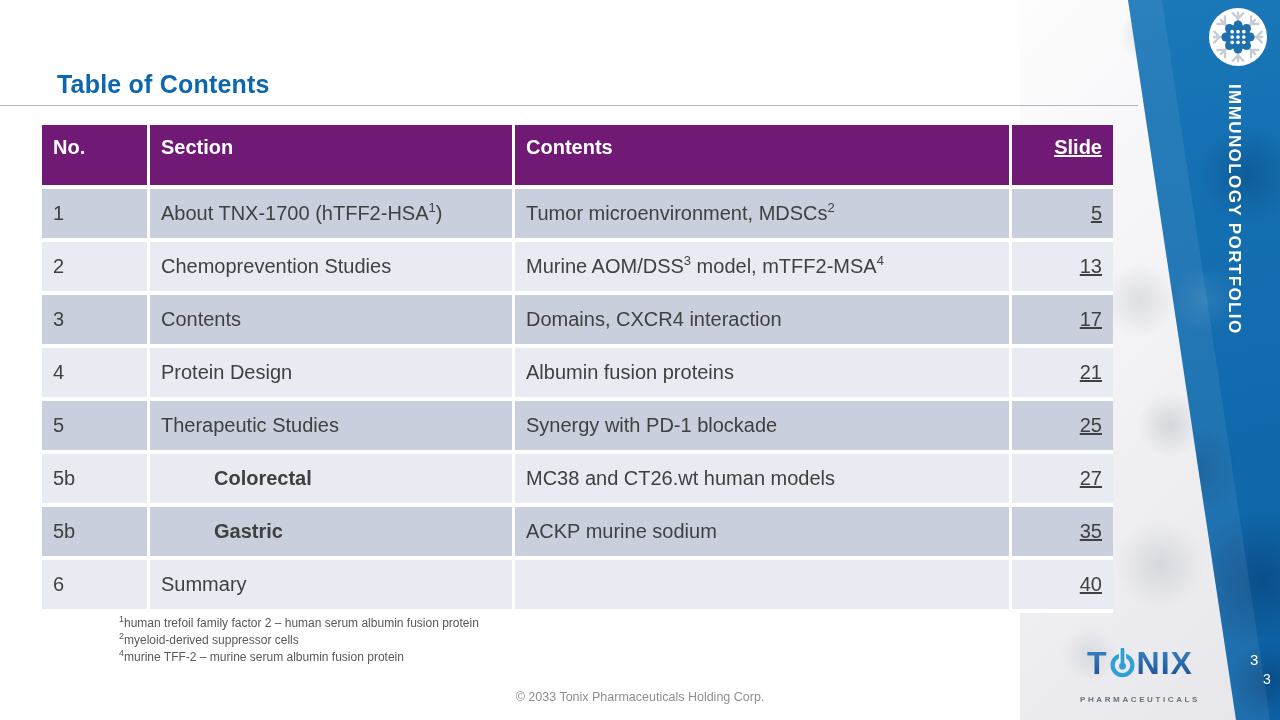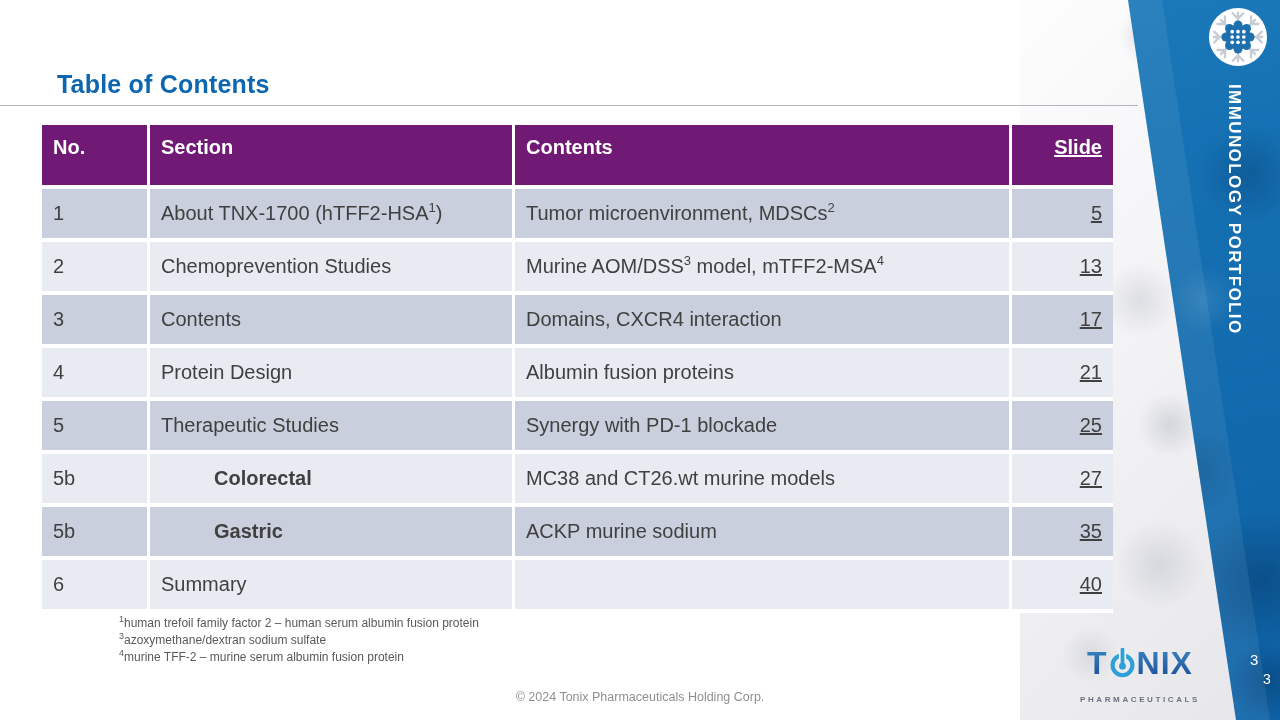--- a/index.html
+++ b/index.html
@@ -218,46 +218,46 @@
           </tr>
           <tr class="row-dark">
             <td class="col-no">5</td>
             <td class="col-section">Therapeutic Studies</td>
             <td class="col-contents">Synergy with PD-1 blockade</td>
             <td class="col-slide">25</td>
           </tr>
           <tr class="row-light row-indent">
             <td class="col-no">5b</td>
             <td class="col-section">Colorectal</td>
-            <td class="col-contents">MC38 and CT26.wt murine models</td>
+            <td class="col-contents">MC38 and CT26.wt human models</td>
             <td class="col-slide">27</td>
           </tr>
           <tr class="row-dark row-indent">
             <td class="col-no">5b</td>
             <td class="col-section">Gastric</td>
             <td class="col-contents">ACKP murine sodium</td>
             <td class="col-slide">35</td>
           </tr>
           <tr class="row-light">
             <td class="col-no">6</td>
             <td class="col-section">Summary</td>
             <td class="col-contents"></td>
             <td class="col-slide">40</td>
           </tr>
         </tbody>
     </table>
   </div>
 
   <div class="footnotes">
       <div><sup>1</sup>human trefoil family factor 2 – human serum albumin fusion protein</div>
-      <div><sup>3</sup>azoxymethane/dextran sodium sulfate</div>
+      <div><sup>2</sup>myeloid-derived suppressor cells</div>
       <div><sup>4</sup>murine TFF-2 – murine serum albumin fusion protein</div>
     </div>
 
-  <div class="copyright">© 2024 Tonix Pharmaceuticals Holding Corp.</div>
+  <div class="copyright">© 2033 Tonix Pharmaceuticals Holding Corp.</div>
 
   <div class="tonix-logo">
     <div class="logo-row">
       <span class="logo-letter">T</span>
       <svg class="logo-power" viewBox="0 0 30 34">
         <circle cx="15" cy="19" r="11" fill="none" stroke="#2e9fd9" stroke-width="4.6"></circle>
         <rect x="11.6" y="1" width="6.8" height="13" fill="#ffffff" opacity="0"></rect>
         <line x1="15" y1="1.5" x2="15" y2="15" stroke="#f6f6f7" stroke-width="8"></line>
         <line x1="15" y1="1.5" x2="15" y2="16" stroke="#2e9fd9" stroke-width="4.2" stroke-linecap="round"></line>
         <circle cx="15" cy="20" r="3.8" fill="#2e9fd9"></circle>

